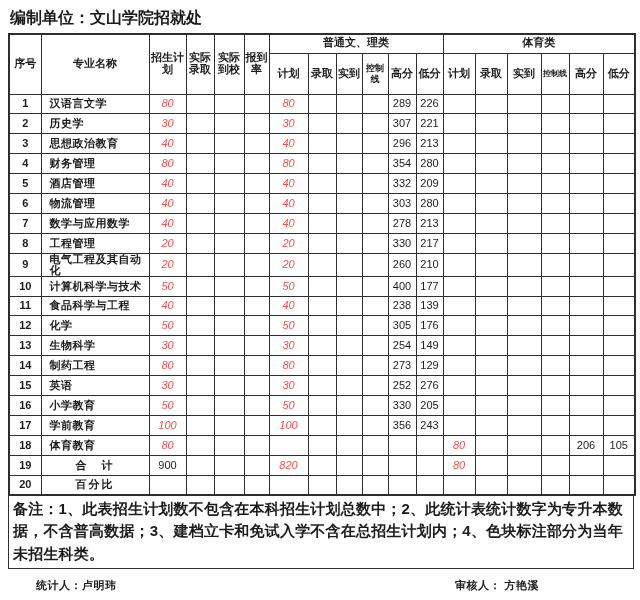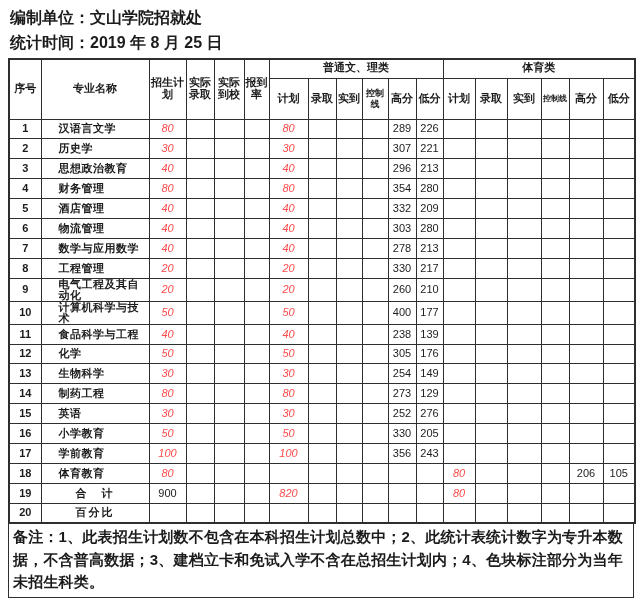--- a/index.html
+++ b/index.html
@@ -9,36 +9,35 @@
   .meta-line{font-size:16px;font-weight:bold;margin:2px 0 4px 2px;}
   table{border-collapse:collapse;table-layout:fixed;width:626px;border:2px solid #2e2e2e;margin-top:2px;}
   th,td{border:1px solid #2e2e2e;text-align:center;overflow:hidden;padding:0 1px;box-sizing:border-box;}
   thead th{font-size:11px;font-weight:bold;line-height:1.15;}
   thead tr.group-row th{height:19px;font-family:Liberation Mono, monospace;}
   thead tr.sub-row th{height:41px;}
   th.ctrl-g{font-size:9px;line-height:1.2;}
   th.ctrl-s{font-size:8px;}
   tbody td{height:19.9px;font-size:11px;line-height:1;font-weight:normal;}
   tbody td.c-no{font-weight:bold;}
-  tbody td.c-major{text-align:left;padding-left:17px;font-weight:bold;font-size:11px;letter-spacing:0.5px;}
+  tbody td.c-major{text-align:left;padding-left:8px;font-weight:bold;font-size:11px;letter-spacing:0.5px;}
   tbody td.c-major.center{text-align:center;padding-left:1px;letter-spacing:2px;margin-top:43px;}
   tbody td.red{color:#fb4b4b;font-style:italic;}
   .notes-box{width:626px;box-sizing:border-box;border:1px solid #2e2e2e;border-top:none;font-size:15px;font-weight:bold;line-height:1.5;padding:2px 4px 3px 4px;letter-spacing:0.2px;}
   .sig-line{position:relative;width:626px;margin-top:9px;font-size:11px;font-weight:bold;height:16px;}
   .sig-left{position:absolute;left:28px;top:0;letter-spacing:0.5px;}
   .sig-right{position:absolute;left:447px;top:0;letter-spacing:0.5px;}
 </style>
 </head>
 <body>
 
 <div class="page">
 
 
   <div class="meta-line"><span>编制单位：</span><span>文山学院招就处</span></div>
-  <div class="meta-line"><span>统计时间：</span><span>2019 年 8 月 25 日</span></div>
 
   <table>
     <colgroup>
       <col style="width:32px">
         <col style="width:108px">
         <col style="width:37px">
         <col style="width:28px">
       <col style="width:30px">
         <col style="width:25px">
         <col style="width:39px">

